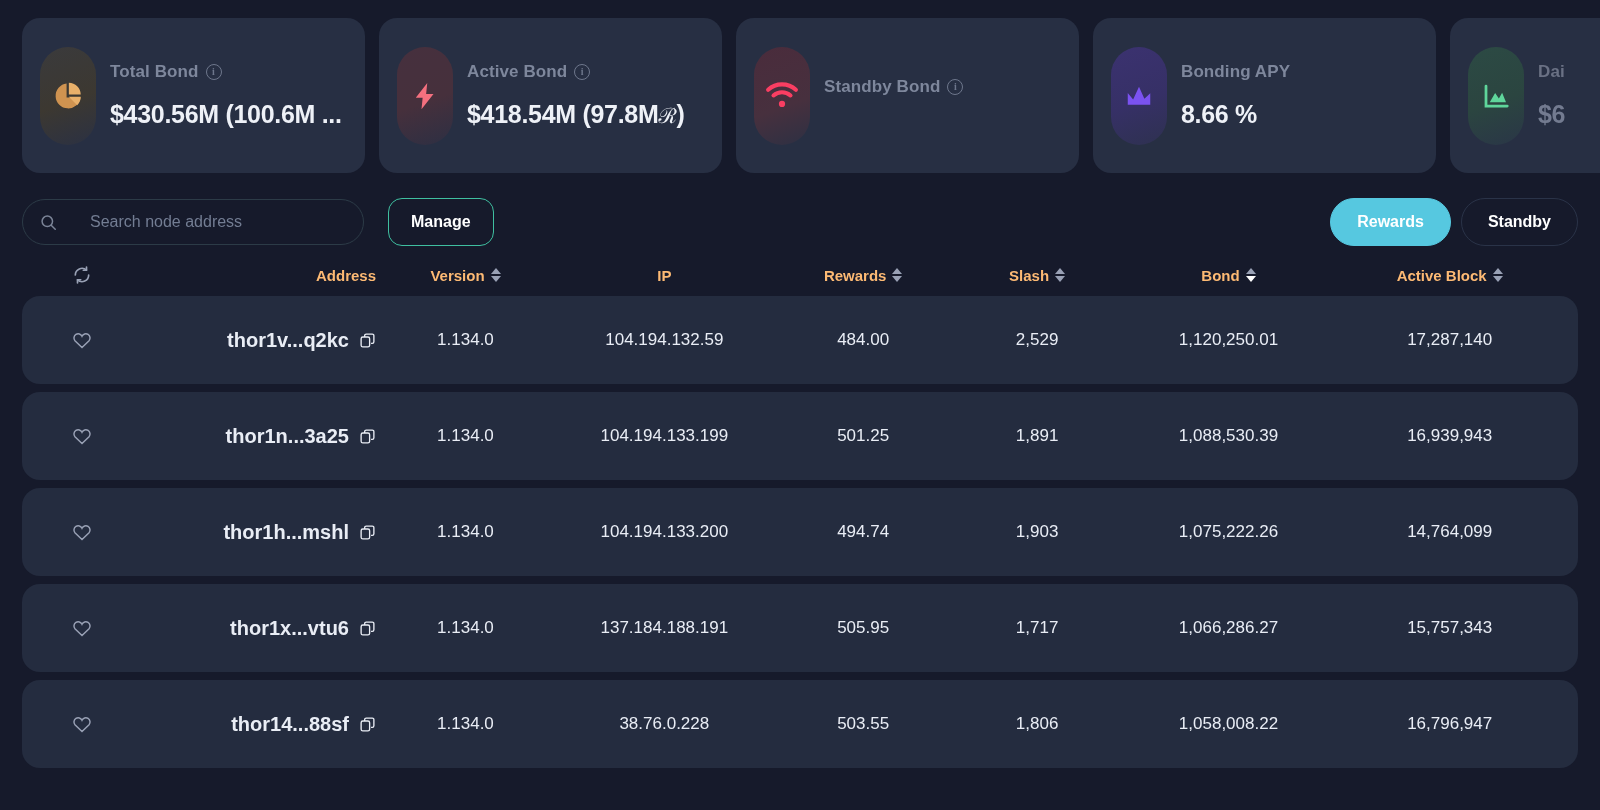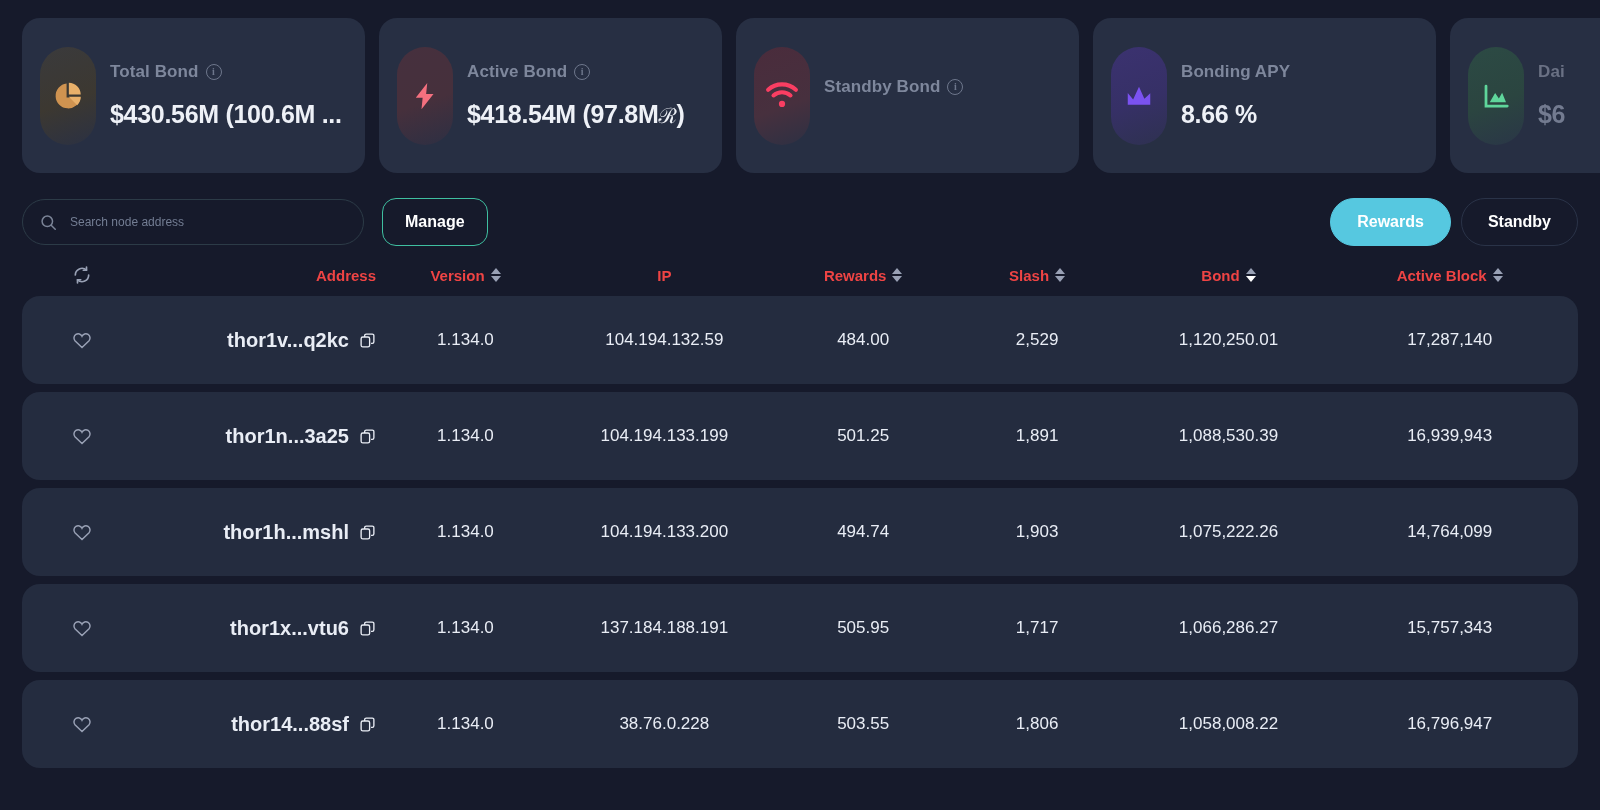--- a/index.html
+++ b/index.html
@@ -88,25 +88,26 @@
     width: 342px; height: 46px;
     border: 1px solid #2c3b47;
     border-radius: 23px;
     display: flex; align-items: center;
     padding: 0 16px;
     gap: 12px;
     background: transparent;
   }
   .search-input-text {
     color: #737d93;
-    font-size: 12px;
+    font-size: 16px;
     font-weight: 400;
+    margin-left: 20px;
   }
   .manage-btn {
-    margin-left: 18px;
+    margin-left: 24px;
     height: 48px;
     padding: 0 22px;
     border: 1.6px solid #3fbfa0;
     border-radius: 14px;
     color: #ffffff;
     font-size: 16px;
     font-weight: 800;
     display: flex; align-items: center; justify-content: center;
     background: transparent;
     cursor: pointer;
@@ -132,21 +133,21 @@
 
   
   .table { padding: 0 22px; }
   .thead {
     display: flex;
     align-items: center;
     height: 42px;
     padding: 0 14px;
   }
   .th {
-    color: #ef4444;
+    color: #fdba74;
     font-size: 15px;
     font-weight: 800;
     display: flex;
     align-items: center;
     gap: 6px;
     white-space: nowrap;
   }
   .sort-ic { display: inline-flex; flex-direction: column; gap: 2px; }
   .sort-ic i {
     display: block;

